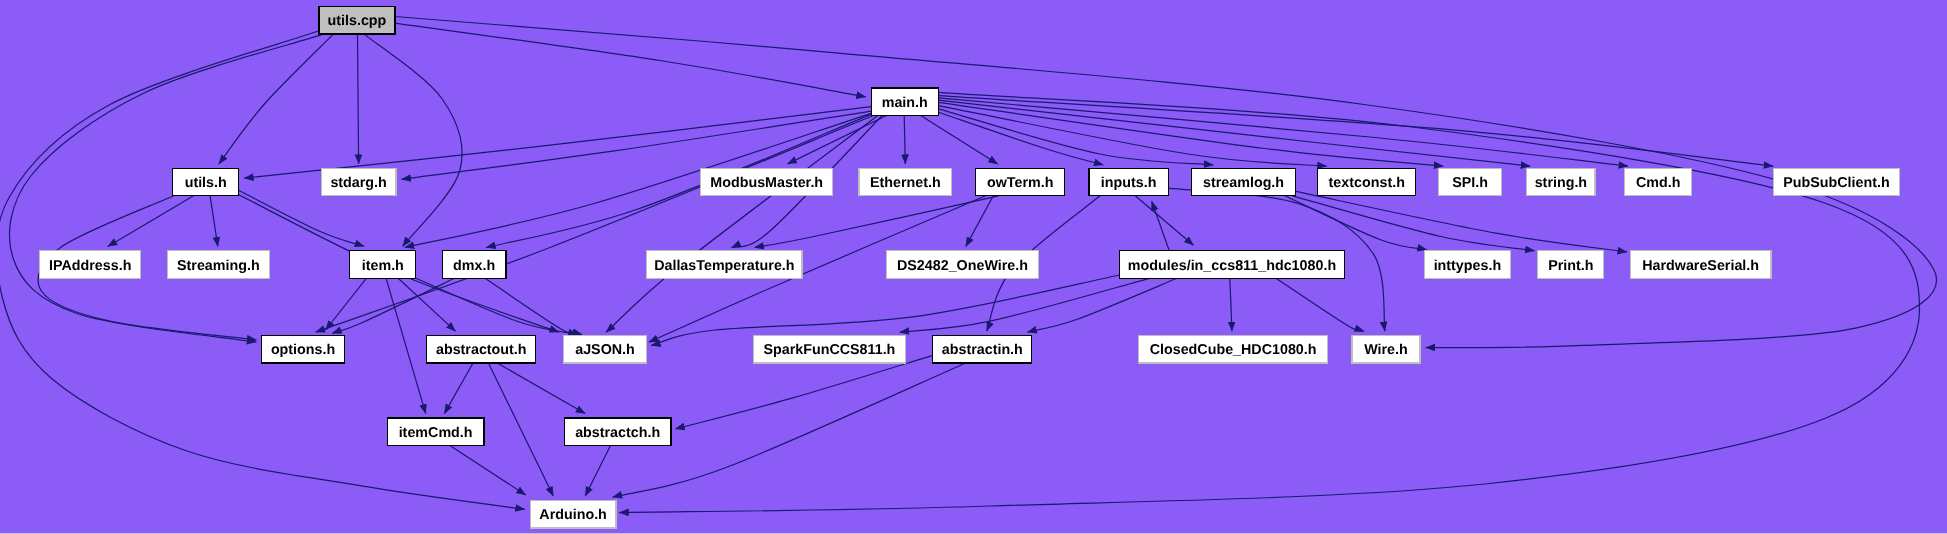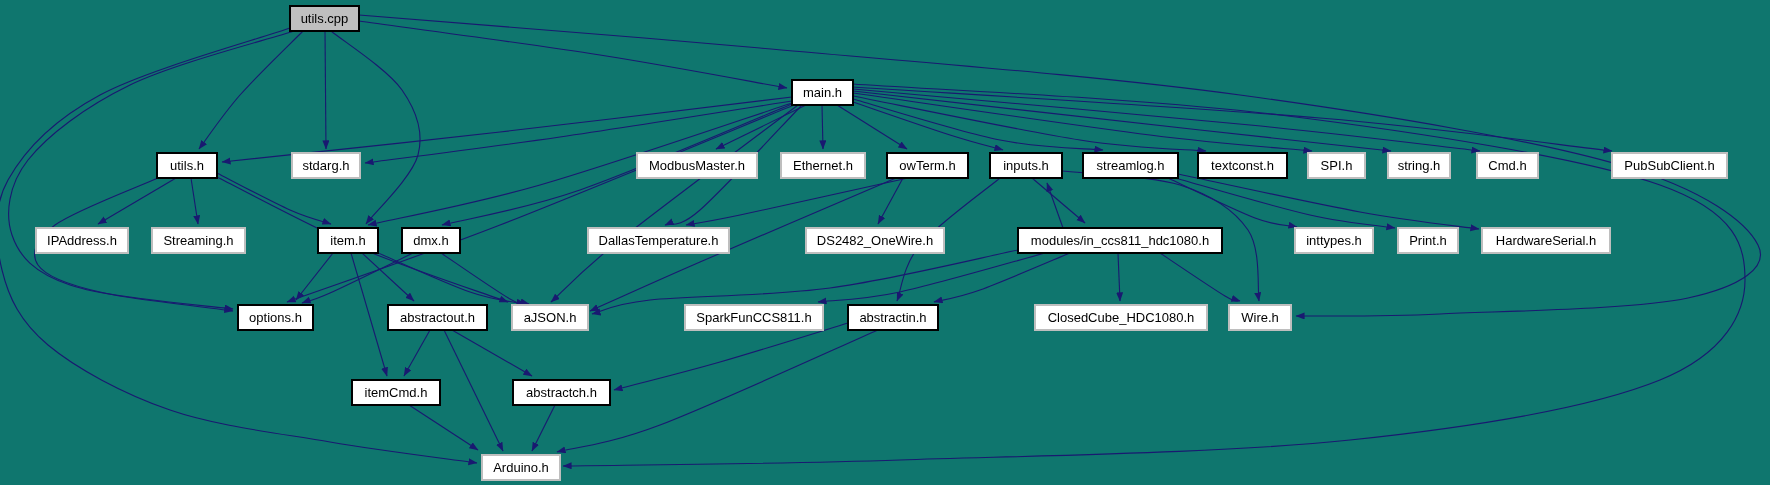--- a/index.html
+++ b/index.html
@@ -4,22 +4,23 @@
 <style>
   html, body {
     margin: 0;
     padding: 0;
     background: #ffffff;
   }
   .canvas {
     position: relative;
     width: 1770px;
     height: 485px;
-    background: #0f766e;
+    background: #8b5cf6;
     font-family: "Liberation Sans", "DejaVu Sans", sans-serif;
+    font-weight: bold;
   }
   svg text.node-label {
     font-family: "Liberation Sans", "DejaVu Sans", sans-serif;
     font-size: 13px;
     fill: #000000;
     text-anchor: middle;
   }
   svg path.edge {
     fill: none;
     stroke-width: 1.1;

